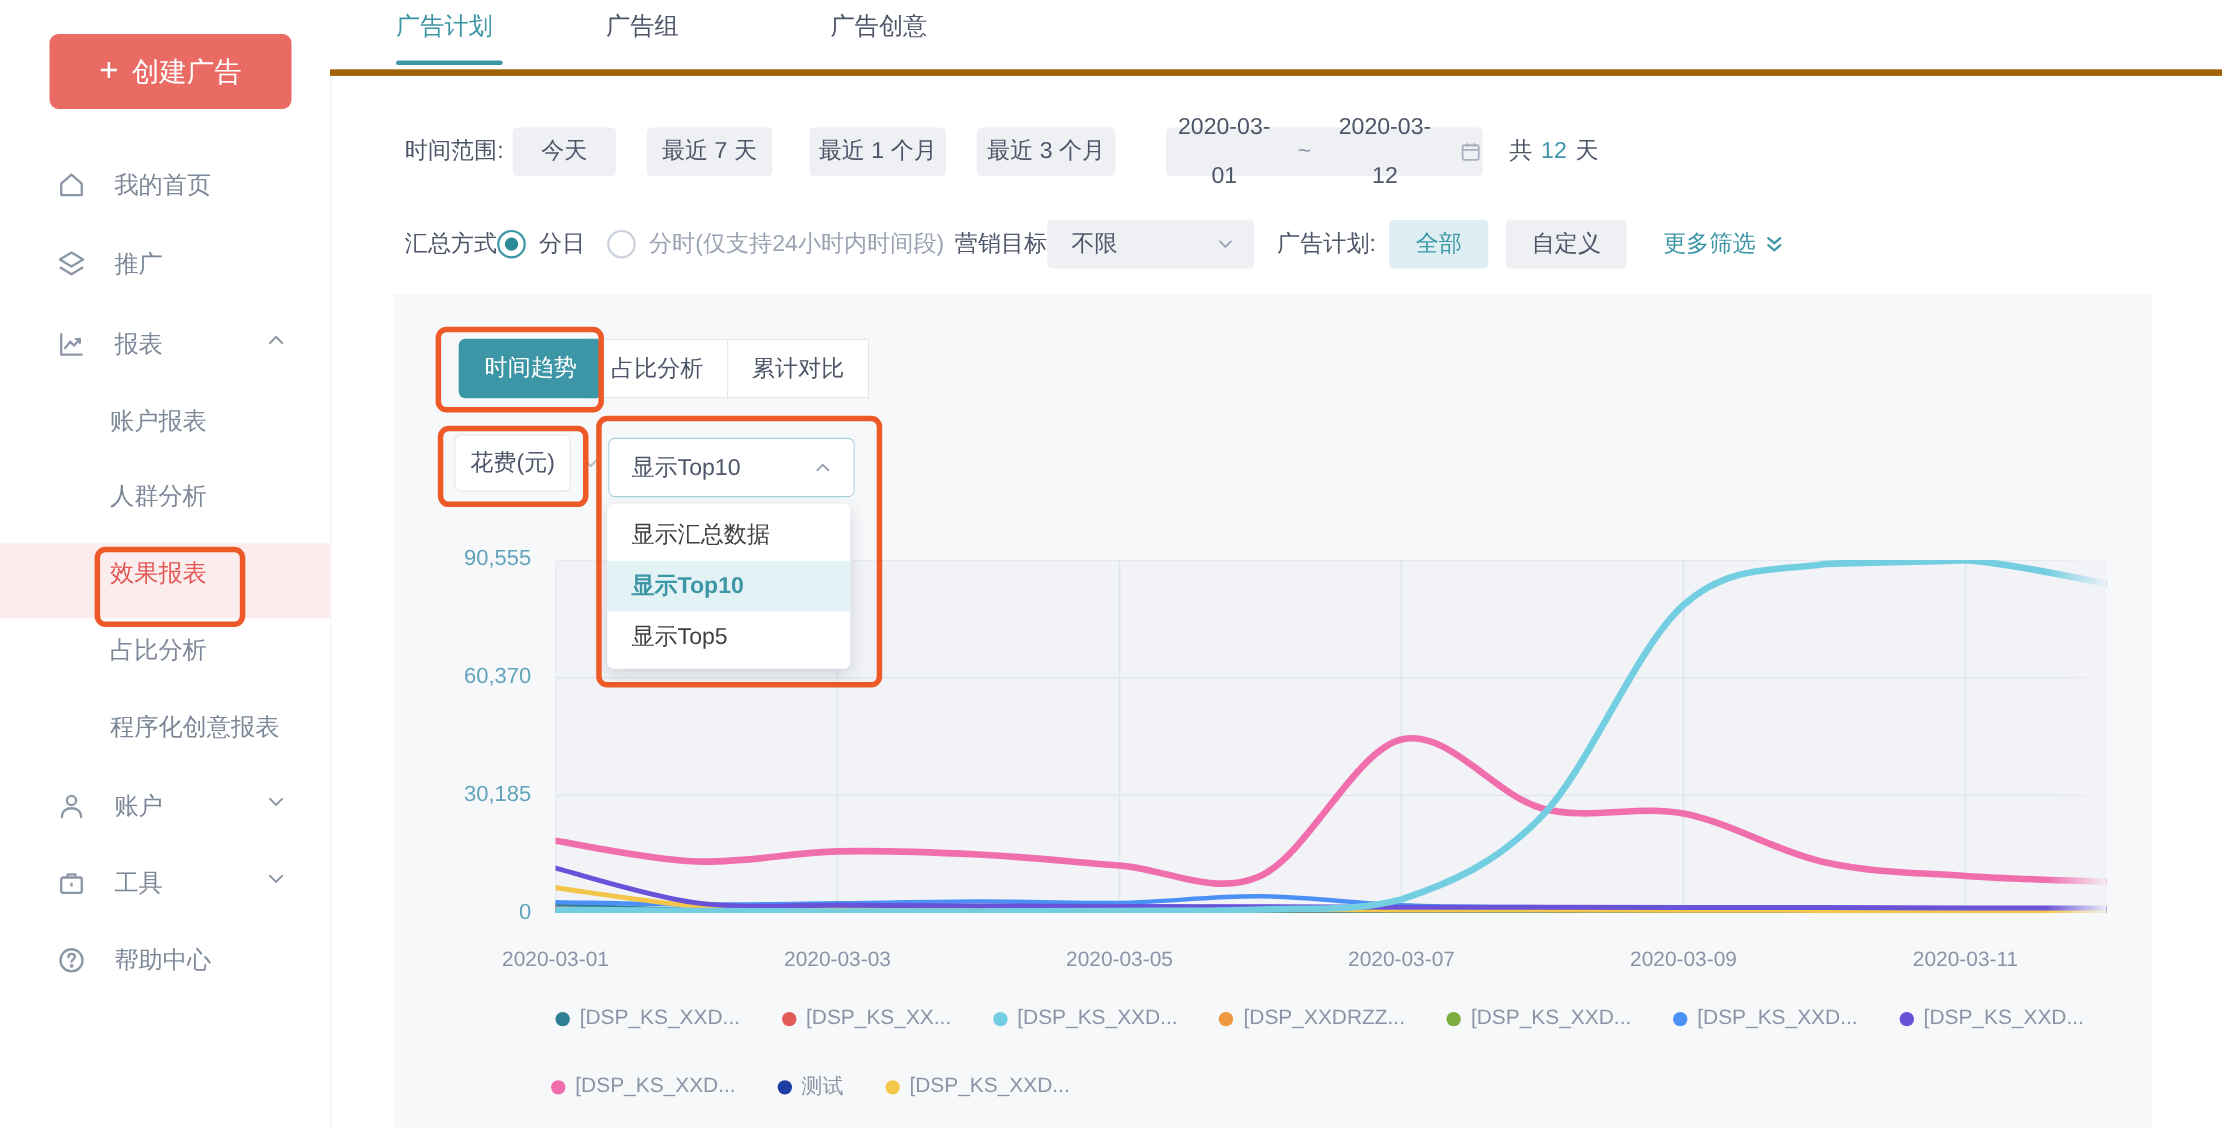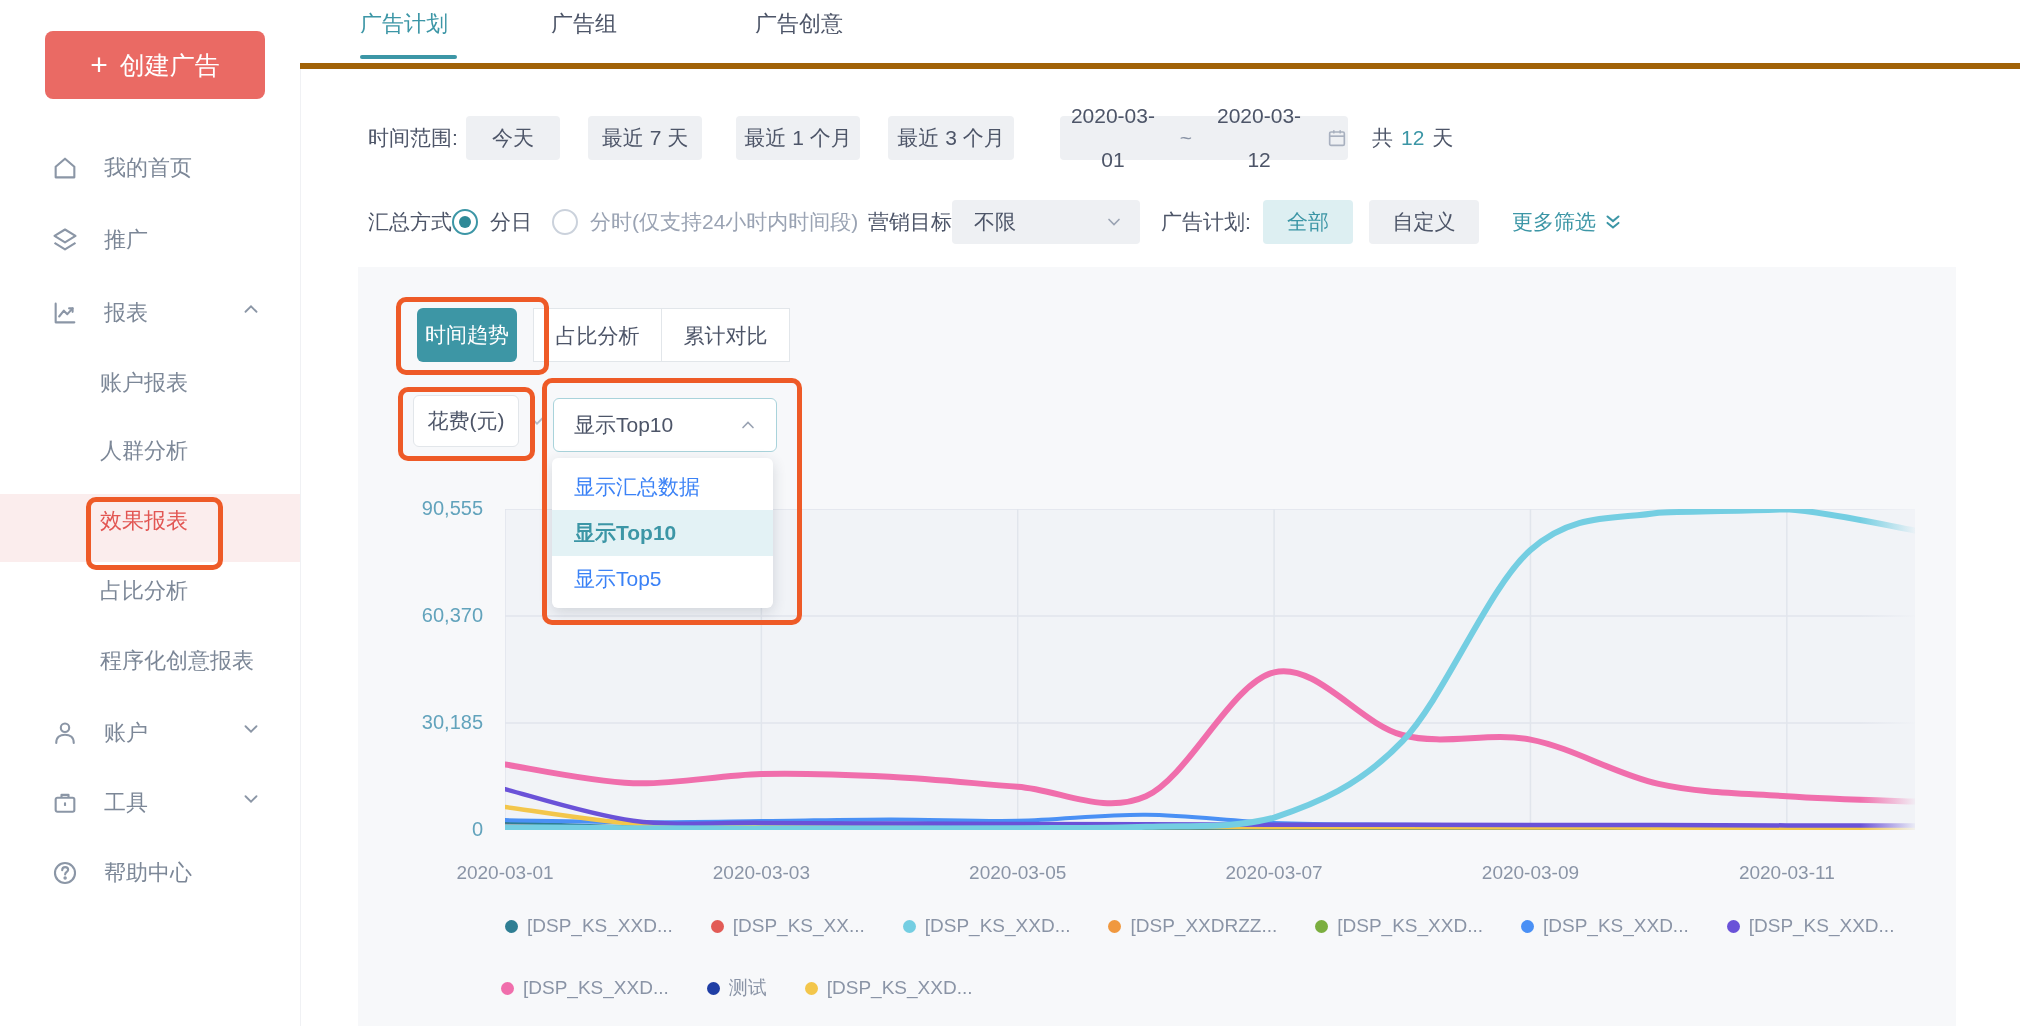--- a/index.html
+++ b/index.html
@@ -45,21 +45,21 @@
   .seg.active{background:#3D96A5;color:#fff;border-radius:6px;z-index:2;}
   .seg.plain{background:#fff;color:#4D5568;border:1px solid #E2E6EA;}
   .metric-btn{position:absolute;left:55px;top:128px;width:104px;height:50px;line-height:50px;background:#fff;border:1px solid #E2E6EA;
     border-radius:6px;color:#4D5568;font-size:21px;text-align:center;cursor:pointer;}
   .metric-caret{position:absolute;left:168px;top:143px;}
   .topselect{position:absolute;left:195px;top:131px;width:224px;height:54px;background:#fff;border:1px solid #A9D3DB;border-radius:6px;
     box-sizing:border-box;display:flex;align-items:center;justify-content:space-between;padding:0 18px 0 20px;cursor:pointer;}
   .topselect .val{font-size:21px;color:#4D5568;}
   .dropdown{position:absolute;left:194px;top:191px;width:221px;background:#fff;border-radius:6px;
     box-shadow:0 4px 14px rgba(40,50,70,.16);padding:6px 0;z-index:3;}
-  .dd-item{height:46px;line-height:46px;padding-left:22px;font-size:21px;color:#3b82f6;cursor:pointer;}
+  .dd-item{height:46px;line-height:46px;padding-left:22px;font-size:21px;color:#404040;cursor:pointer;}
   .dd-item.sel{background:#E3F2F5;color:#3C96A6;font-weight:bold;}
 
   .ylab{position:absolute;left:0;width:125px;text-align:right;font-size:20px;color:#62A3BC;}
   .xlab{position:absolute;top:595px;transform:translateX(-50%);font-size:19px;color:#8A94A6;white-space:nowrap;}
   #plot-svg{position:absolute;left:147px;top:242px;}
   .legend-row{position:absolute;left:147px;display:flex;align-items:center;}
   .legend-item{display:flex;align-items:center;margin-right:38px;cursor:pointer;}
   .legend-dot{width:13px;height:13px;border-radius:50%;margin-right:9px;flex:0 0 auto;}
   .legend-txt{font-size:19px;color:#8A94A6;white-space:nowrap;}
 
@@ -231,21 +231,21 @@
     <span style="display:flex;">
       <svg width="22" height="22" viewBox="0 0 24 24" fill="none" stroke="#3C96A6" stroke-width="2.2" stroke-linecap="round">
           <path d="M6 6 L12 11 L18 6"></path>
           <path d="M6 13 L12 18 L18 13"></path>
         </svg>
     </span>
   </div>
 
   <div id="panel">
 
-    <div class="seg active" style="left:59px;width:100px;">时间趋势</div>
+    <div class="seg active" style="left:59px;width:131px;">时间趋势</div>
     <div class="seg plain" style="left:175px;width:129px;">占比分析</div>
     <div class="seg plain" style="left:303px;width:129px;">累计对比</div>
 
     <div class="metric-btn">花费(元)</div>
     <span class="metric-caret">
       <svg width="22" height="22" viewBox="0 0 24 24" fill="none" stroke="#B4BBC7" stroke-width="2" stroke-linecap="round">
           <path d="M6 9 L12 15 L18 9"></path>
         </svg>
     </span>
 

